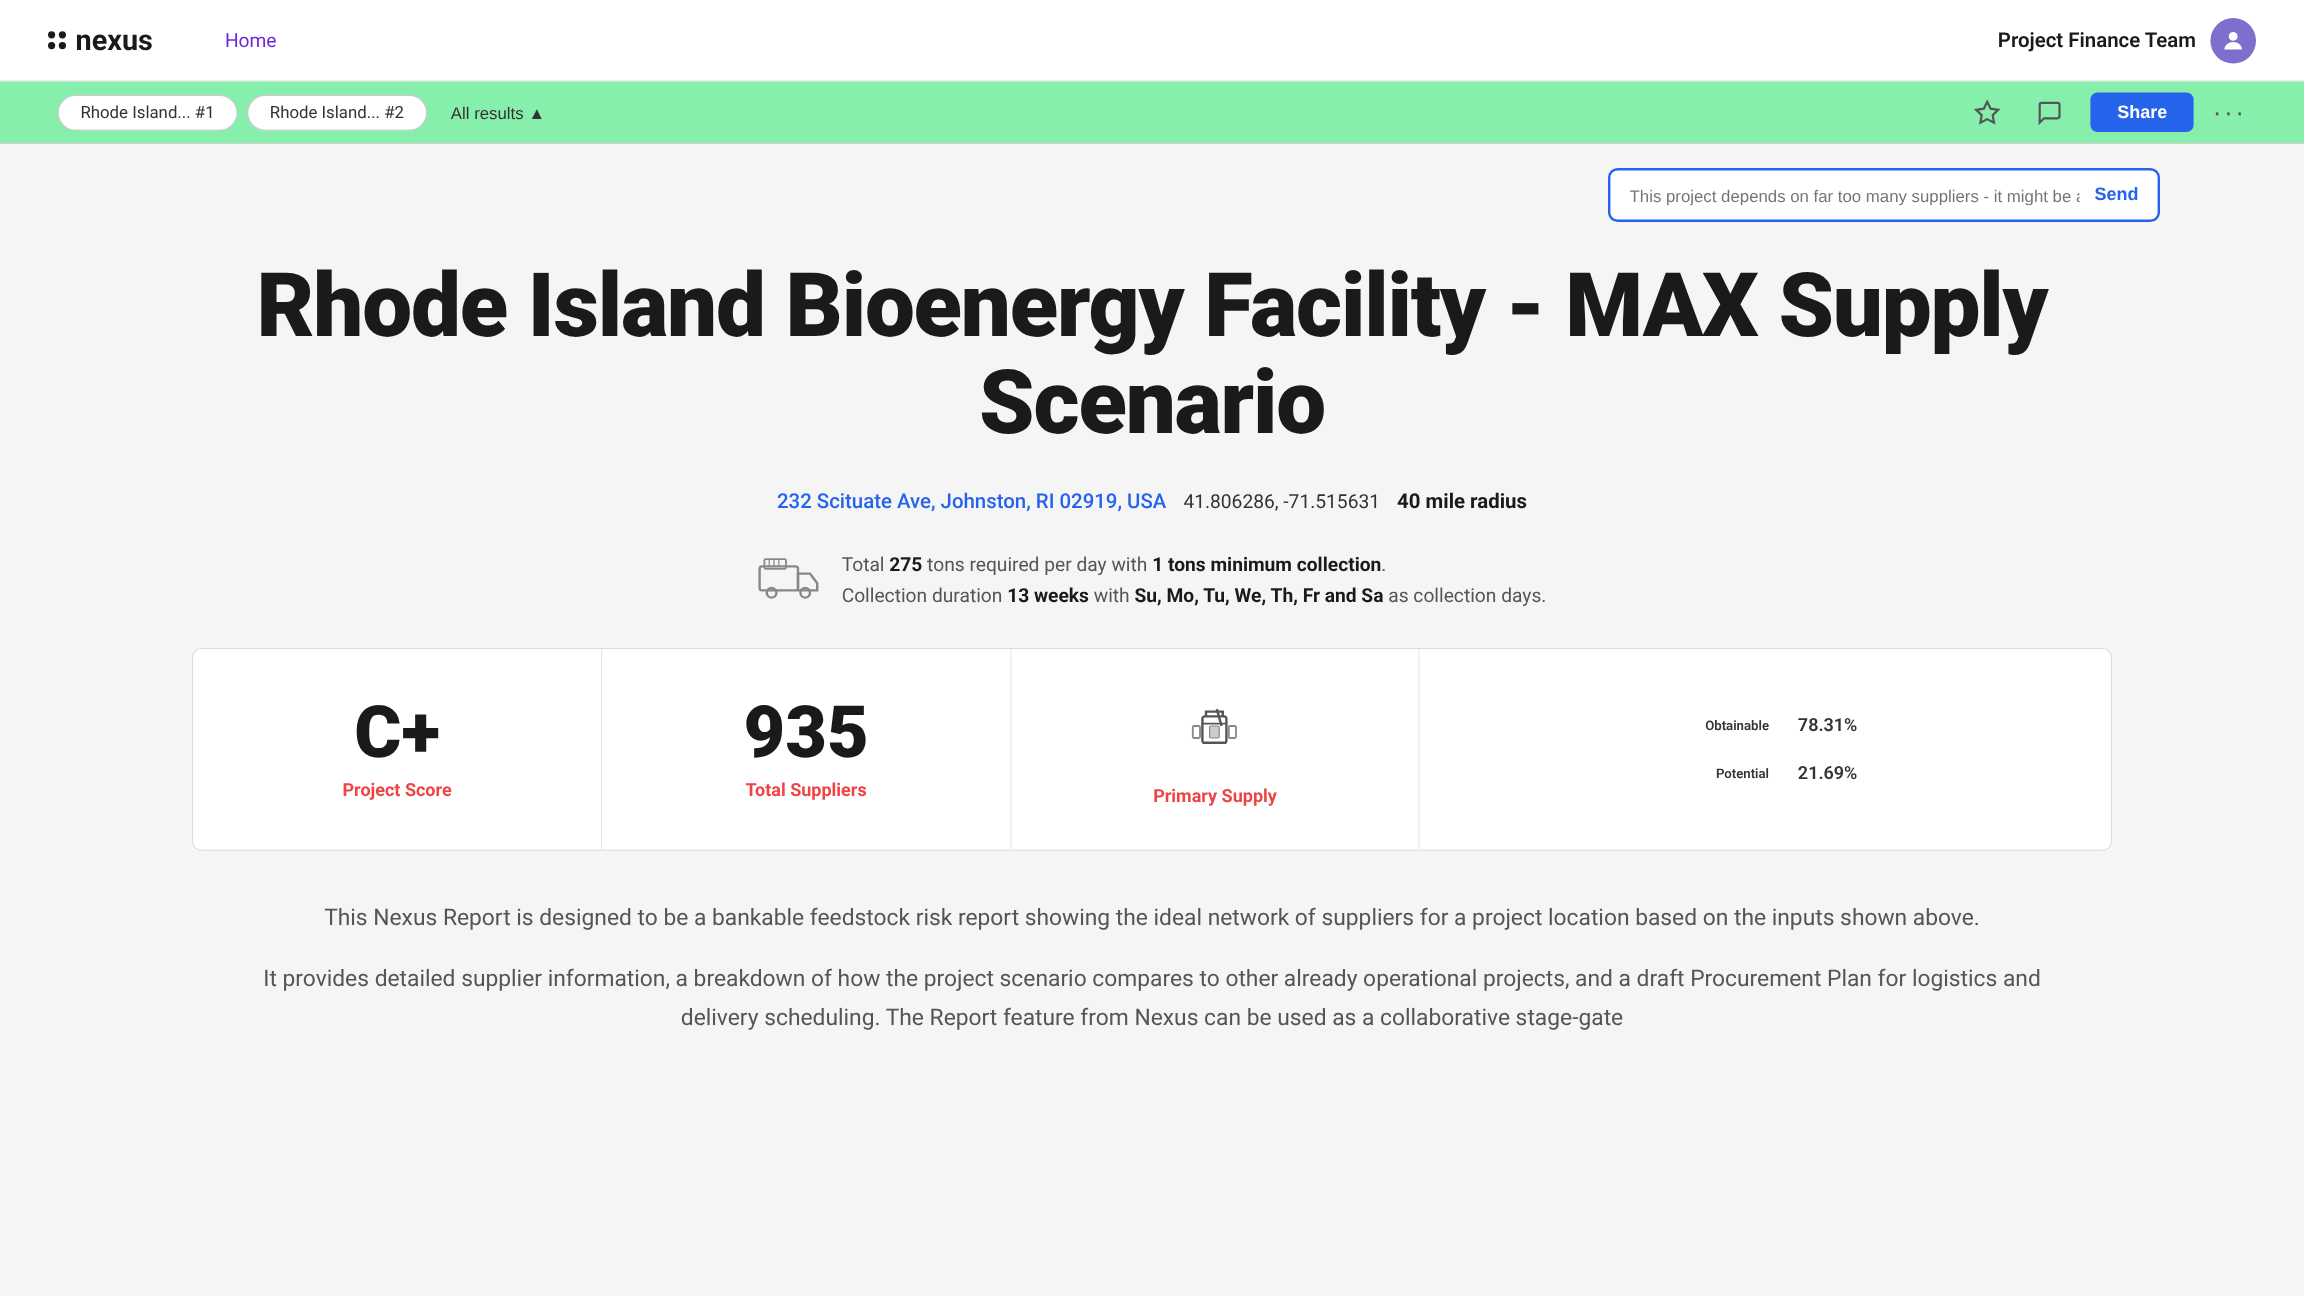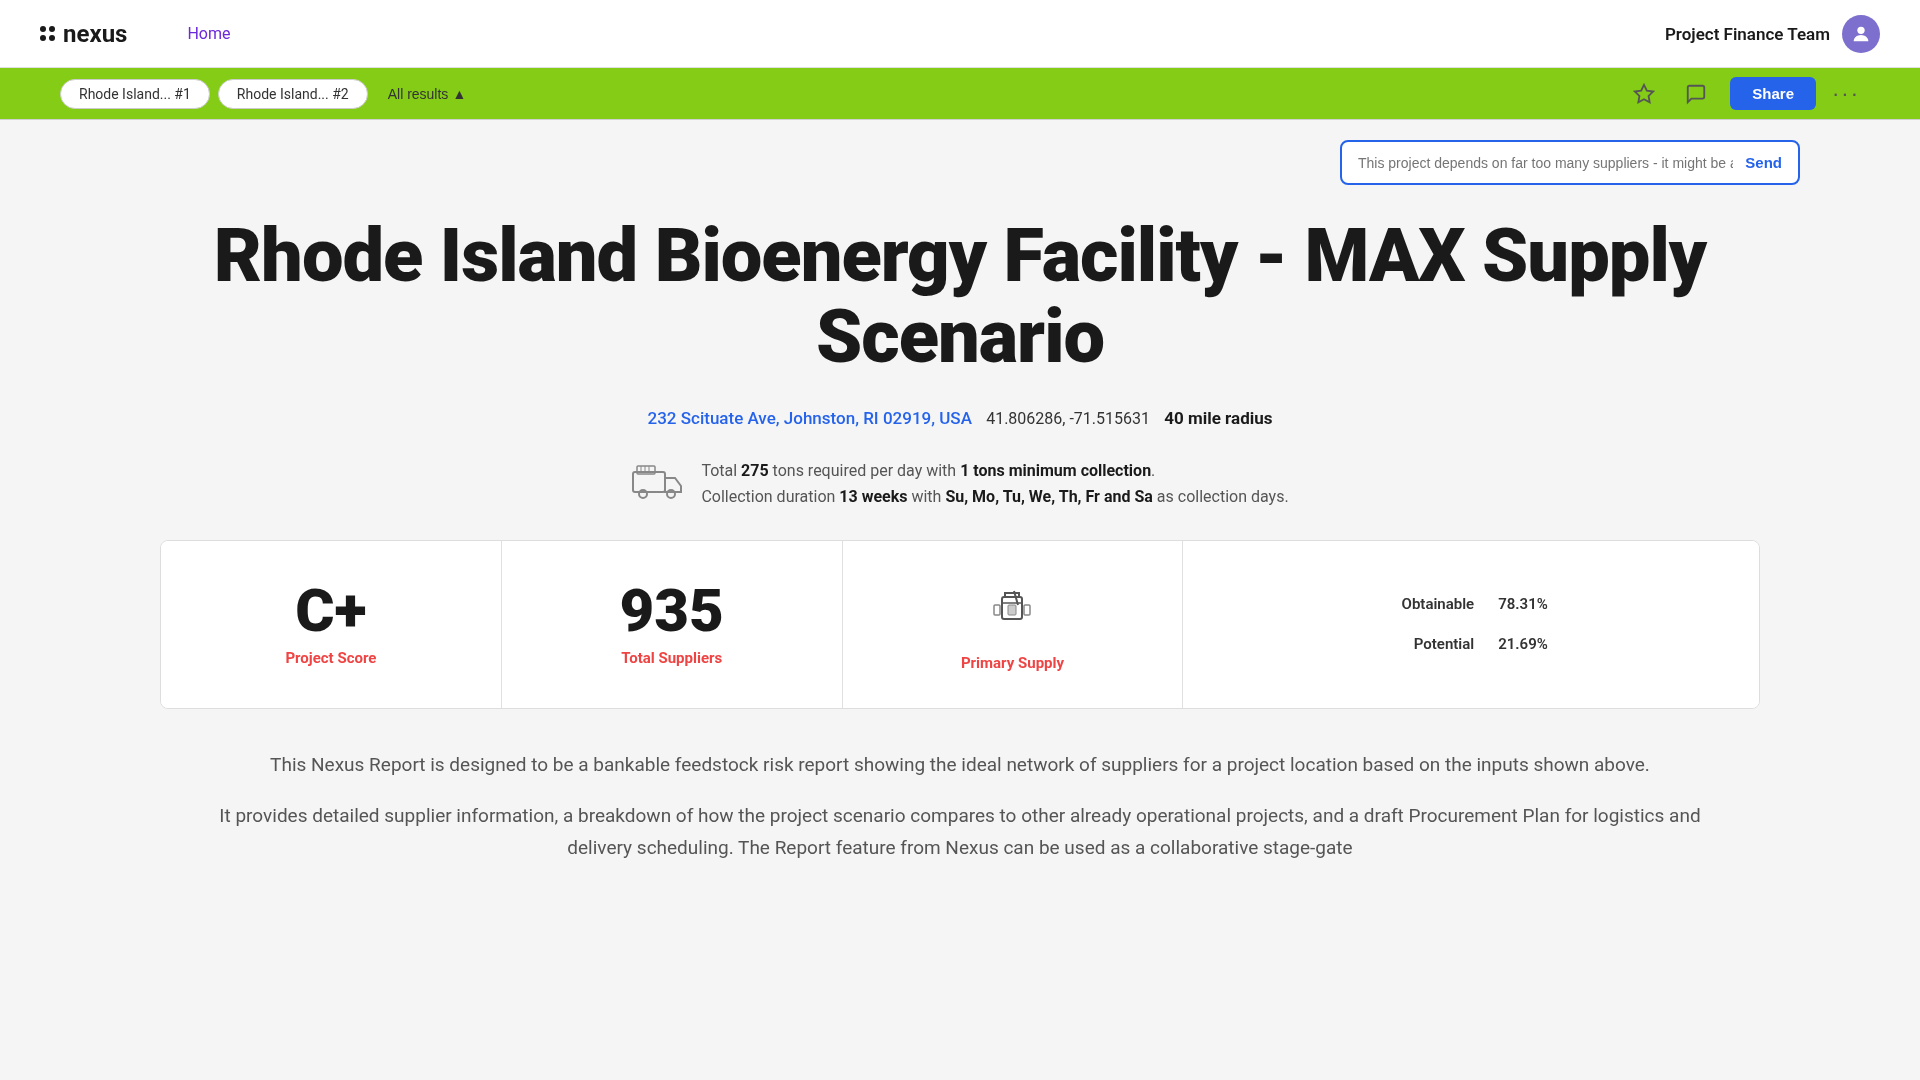--- a/index.html
+++ b/index.html
@@ -68,25 +68,25 @@
       border-radius: 50%;
       display: flex;
       align-items: center;
       justify-content: center;
       color: white;
       font-size: 18px;
     }
 
     
     .tabs-bar {
-      background: #84cc16;
+      background: #86efac;
       height: 52px;
       display: flex;
       align-items: center;
-      padding: 0 60px;
+      padding: 0 48px;
       justify-content: space-between;
       border-bottom: 1px solid #d0d0d0;
     }
     .tabs-left {
       display: flex;
       align-items: center;
       gap: 8px;
     }
     .tab {
       background: #ffffff;
@@ -295,21 +295,21 @@
     .chart-row {
       display: flex;
       align-items: center;
       gap: 12px;
       margin-bottom: 12px;
     }
     .chart-row:last-child {
       margin-bottom: 0;
     }
     .chart-label {
-      font-size: 15px;
+      font-size: 11px;
       font-weight: 600;
       color: #333;
       width: 90px;
       text-align: right;
     }
     .chart-bar-container {
       flex: 1;
       height: 28px;
       background: #e0e0e0;
       border-radius: 3px;

